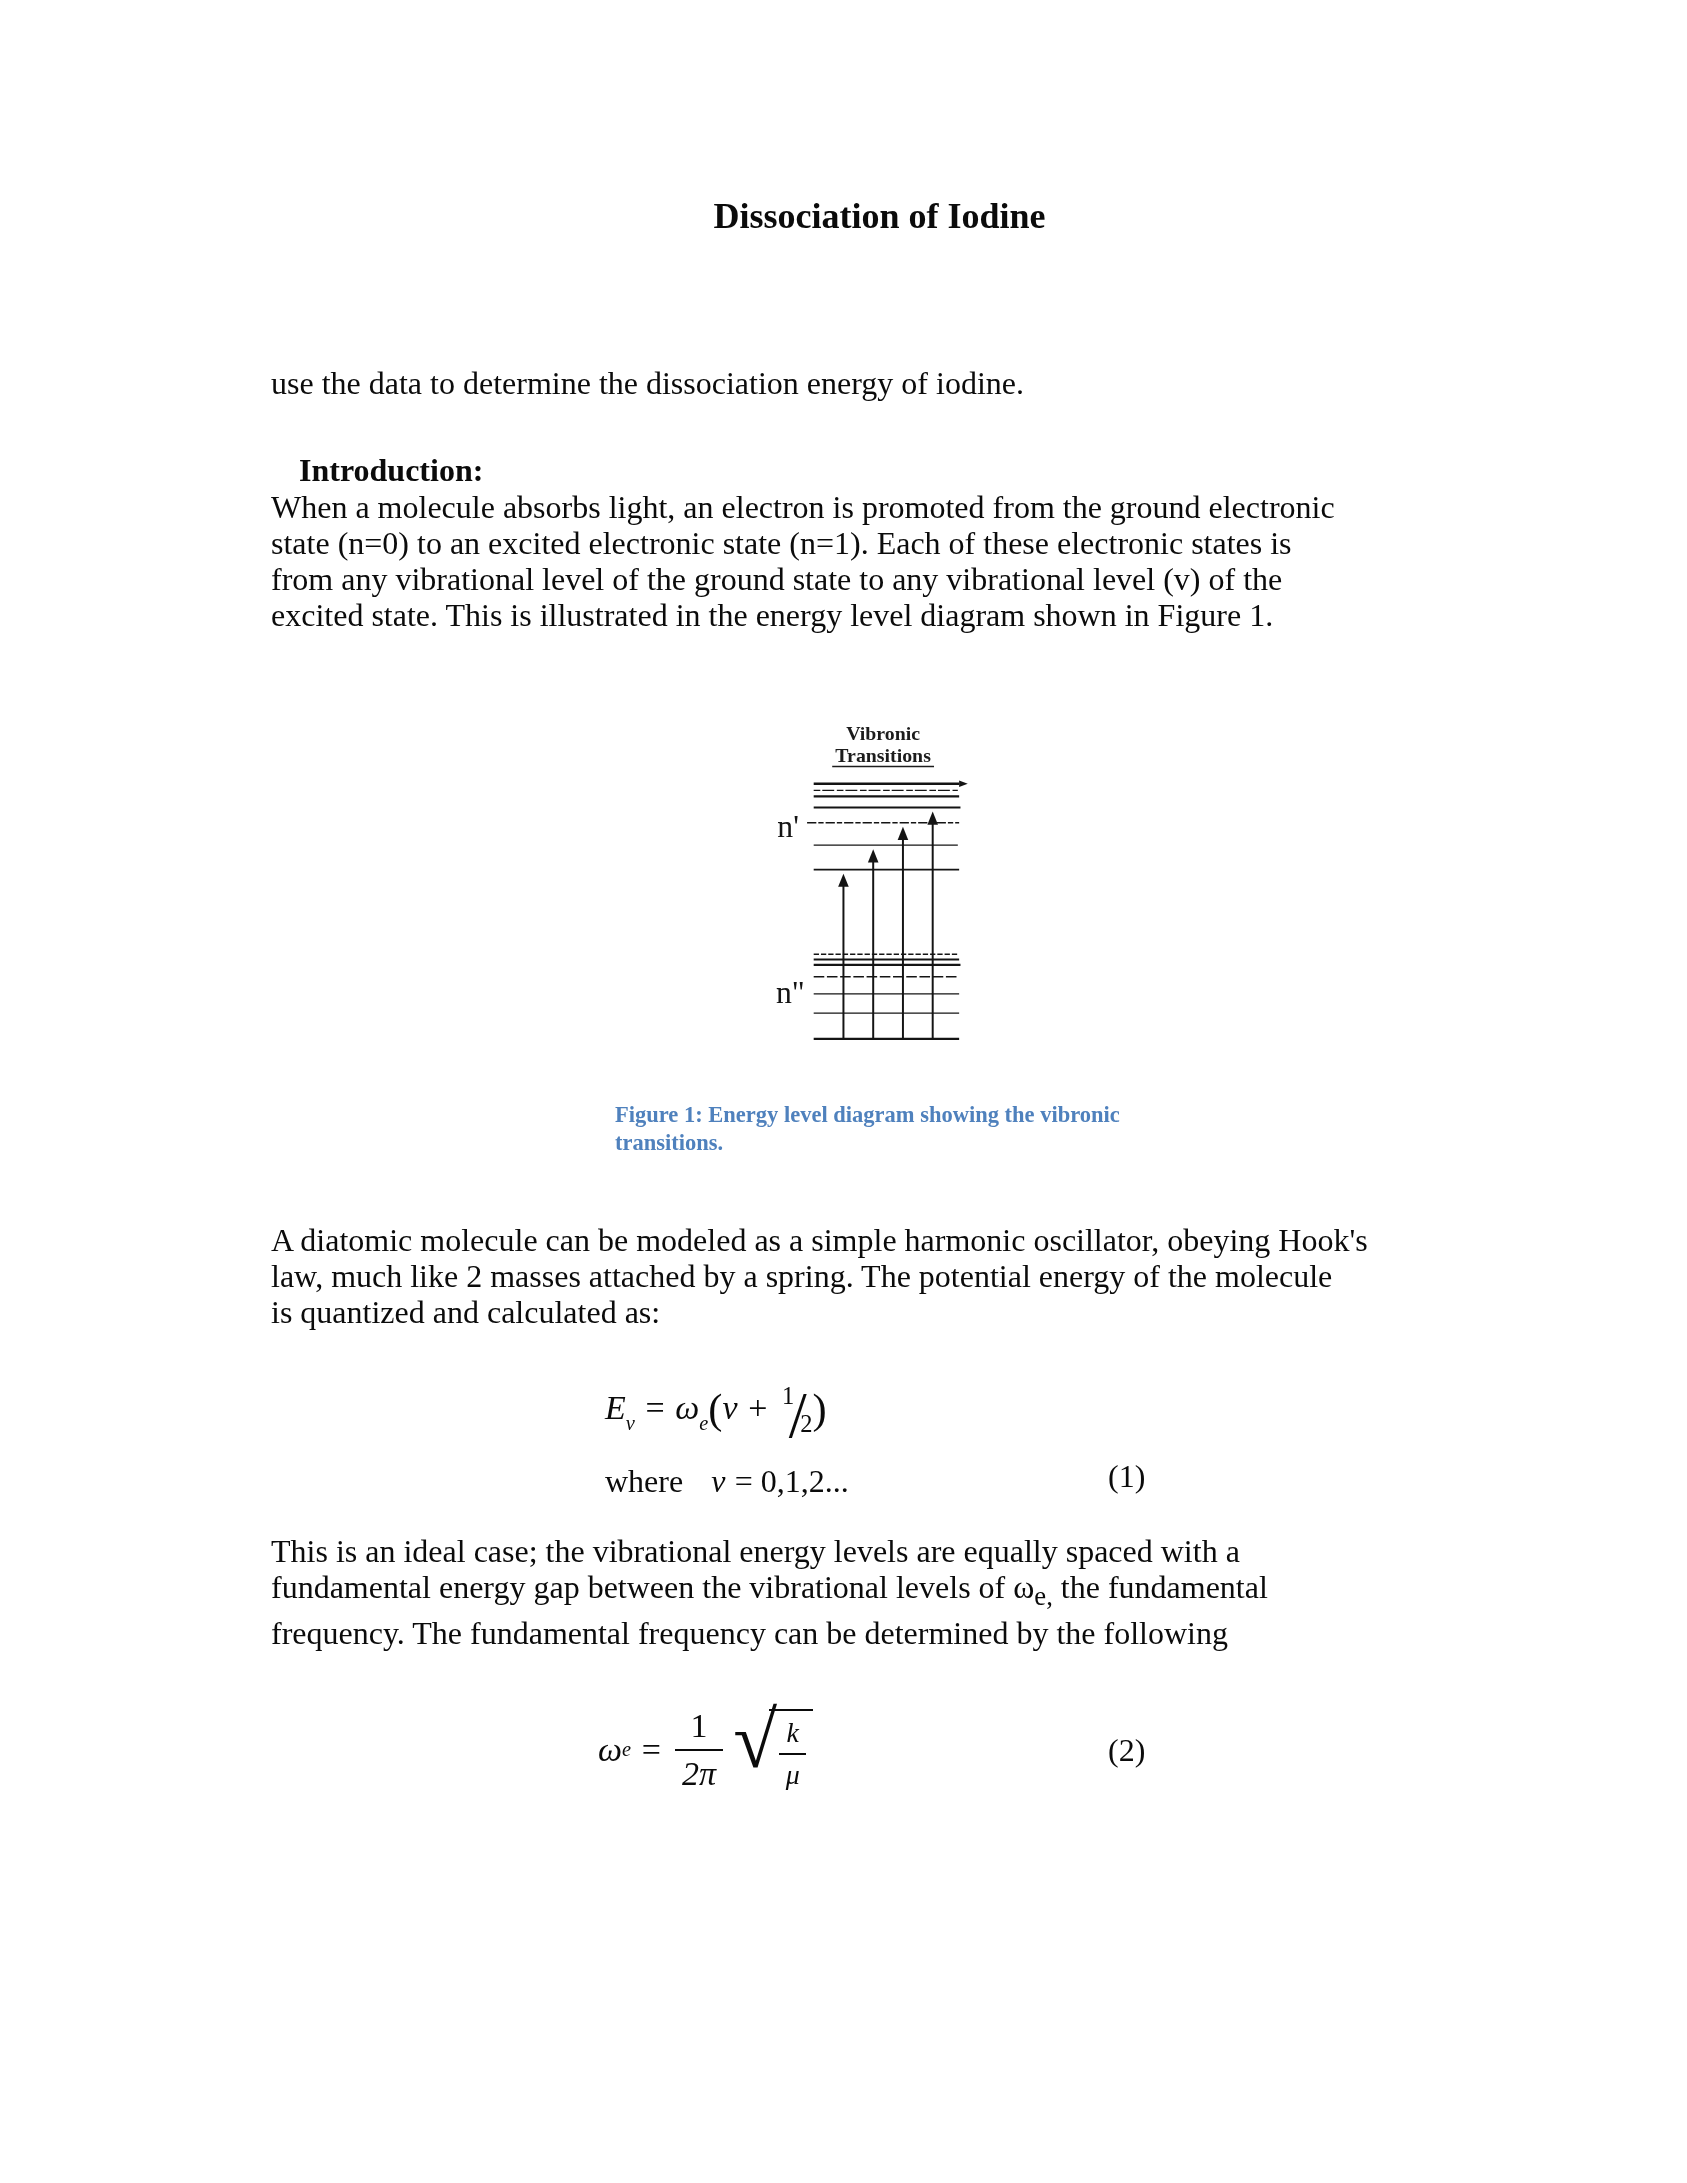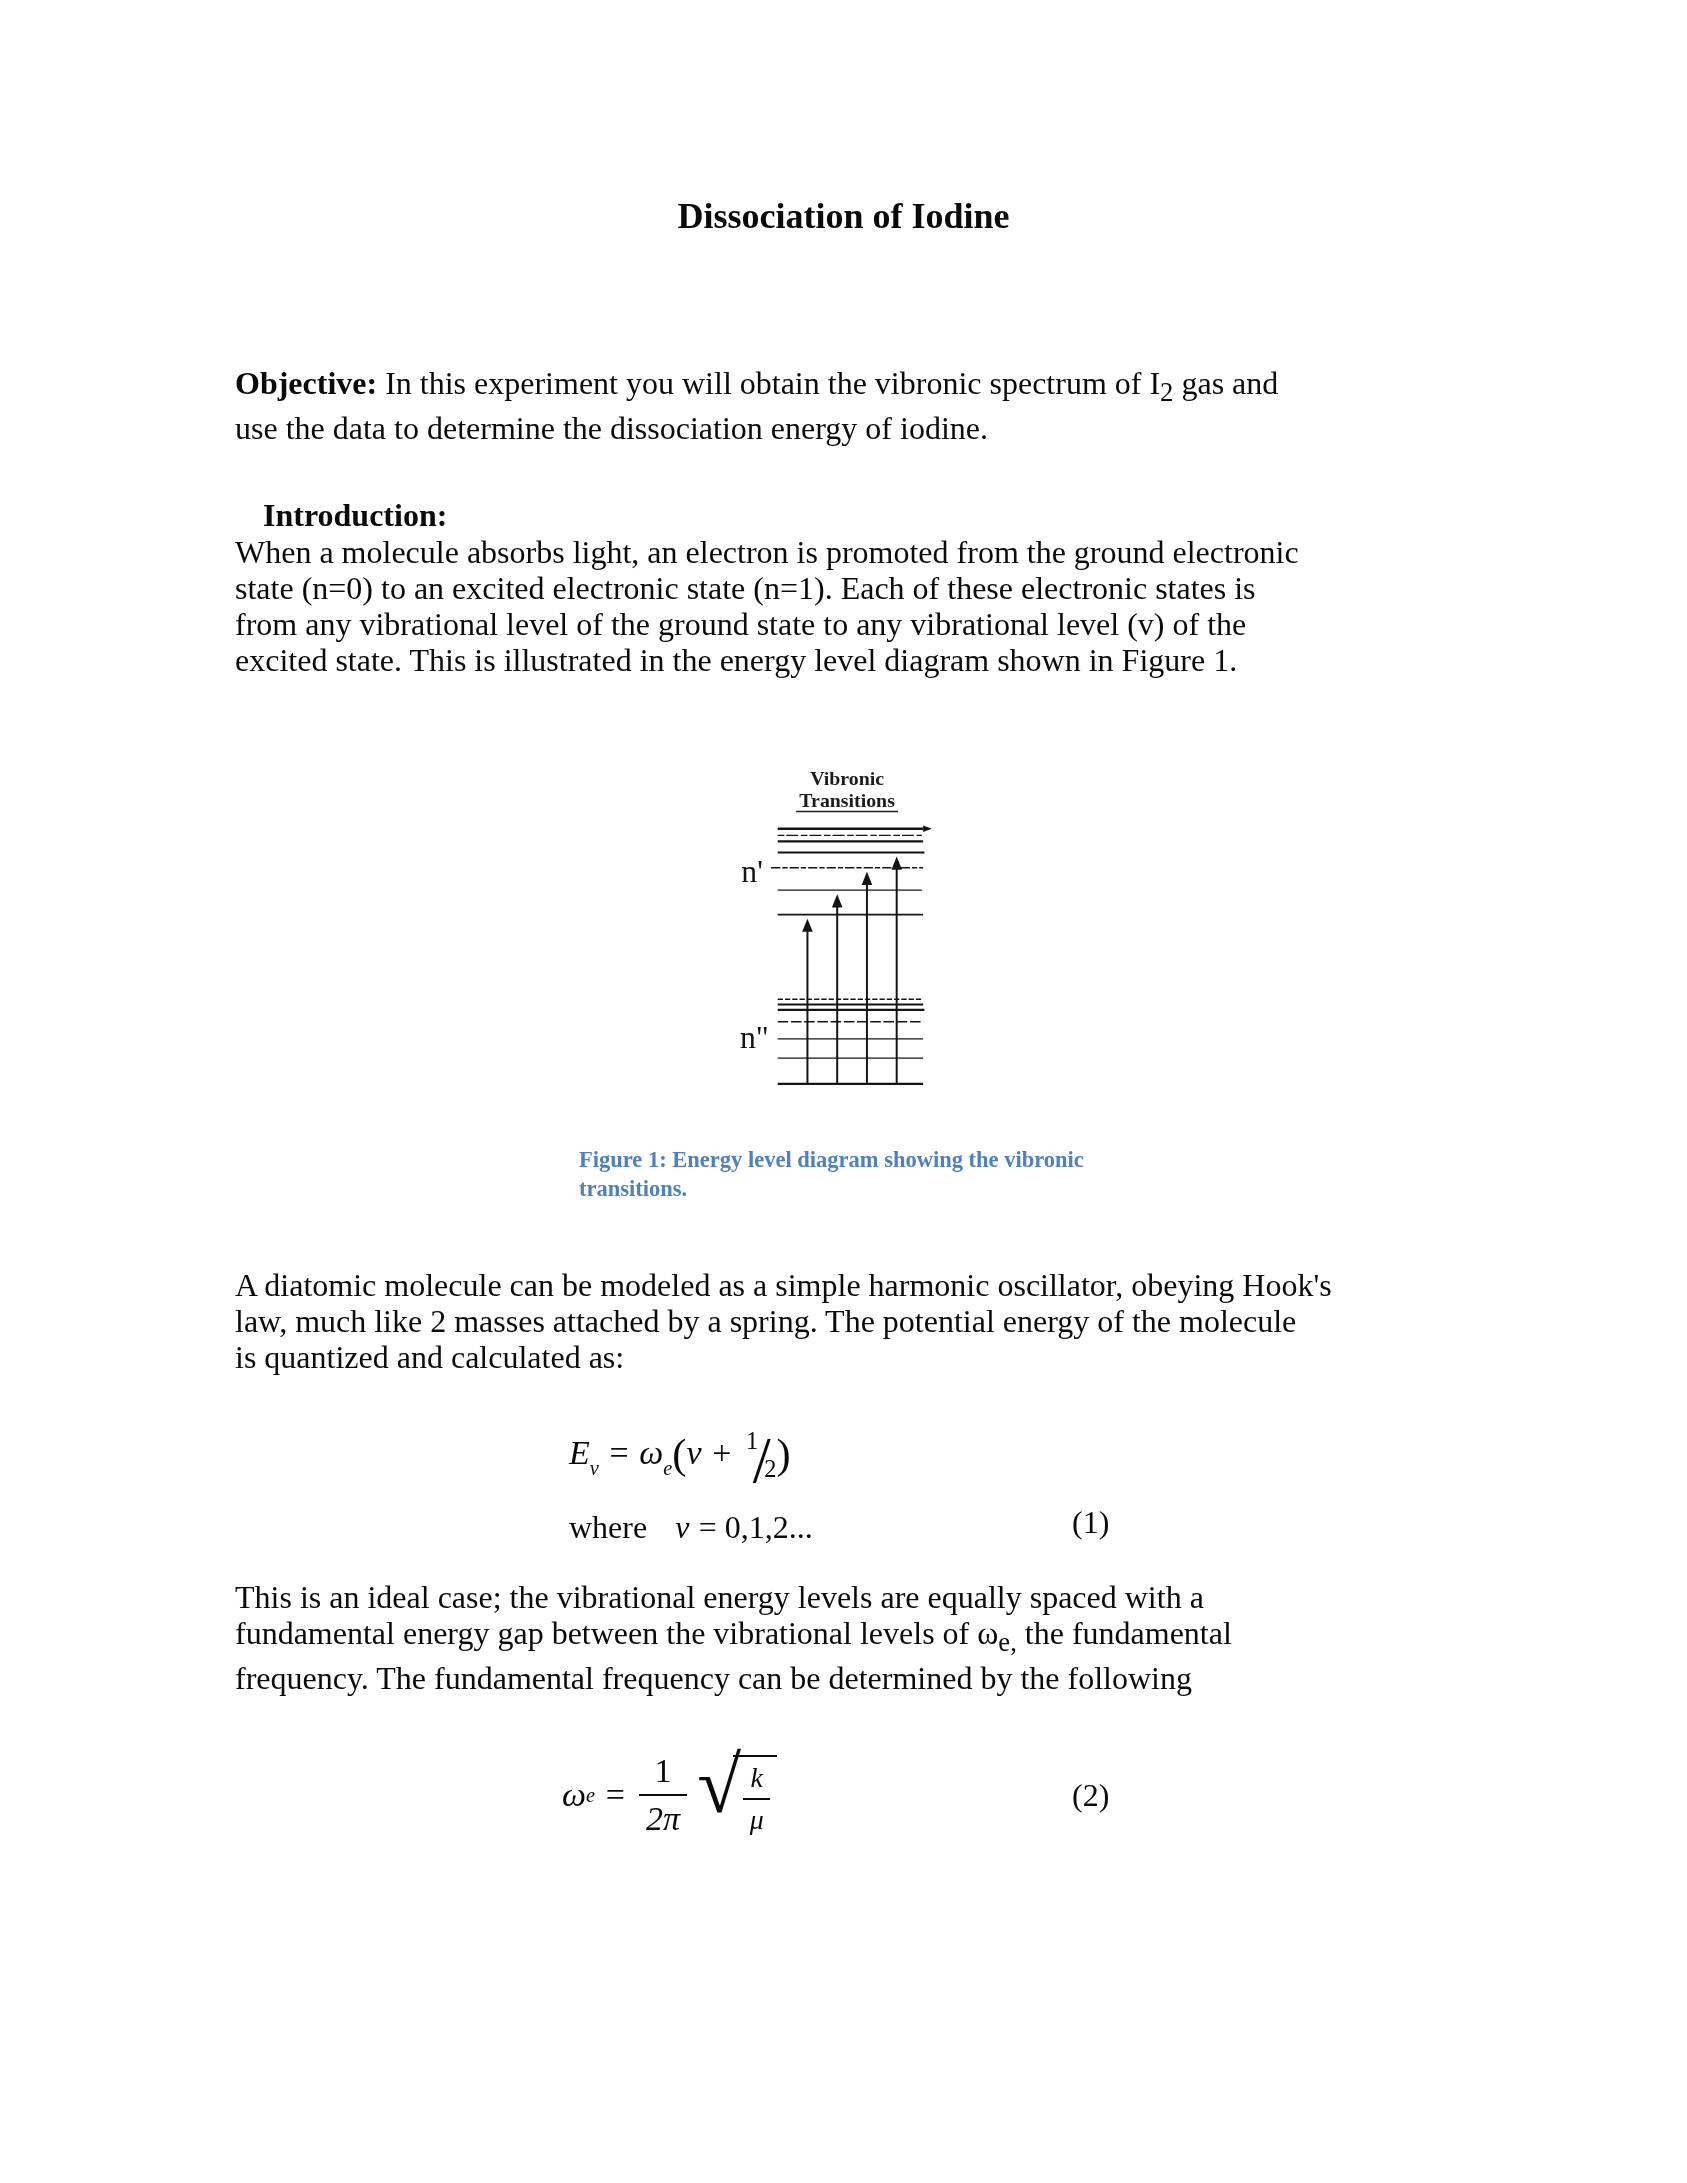--- a/index.html
+++ b/index.html
@@ -1,18 +1,18 @@
 <!DOCTYPE html>
 <html style="font-size:10.6px"><head>
 <meta charset="utf-8">
 <style>
   html,body{margin:0;padding:0;background:#ffffff;}
   .page{
     width:1351px;height:2183px;background:#ffffff;position:relative;
-    font-family:"Liberation Serif","DejaVu Serif",serif;color:#0b0b0b;overflow:hidden;
+    font-family:"Liberation Serif","DejaVu Serif",serif;color:#0b0b0b;overflow:hidden;padding-left:36px;
   }
   .content{box-sizing:border-box;width:1687px;padding:198px 235px 0 235px;}
   .doc-title{font-size:36px;line-height:36px;font-weight:bold;text-align:center;margin:0;}
   .para{font-size:32px;line-height:36px;margin:0;}
   .para .line{white-space:nowrap;}
   .b{font-weight:bold;}
   .objective-para{margin-top:131px;}
   .section-heading{font-size:32px;line-height:38px;font-weight:bold;margin-top:50px;white-space:nowrap;margin-left:28px;}
   .figure-wrap{margin-top:78px;margin-left:493px;width:225px;height:357px;}
   .figure-wrap svg{display:block;}
@@ -49,21 +49,20 @@
 </style>
 </head>
 <body>
 
 <div class="page">
   <div class="content">
 
     <h1 class="doc-title">Dissociation of Iodine</h1>
 
     <div class="para objective-para">
-      <div class="line"><span class="b">Objective:</span><span> In this experiment you will obtain the vibronic spectrum of I</span><sub>2</sub><span> gas and</span></div>
       <div class="line">use the data to determine the dissociation energy of iodine.</div>
     </div>
 
     <div class="section-heading">Introduction:</div>
 
     <div class="para">
       <div class="line">When a molecule absorbs light, an electron is promoted from the ground electronic</div>
       <div class="line">state (n=0) to an excited electronic state (n=1). Each of these electronic states is</div>
       <div class="line">from any vibrational level of the ground state to any vibrational level (v) of the</div>
       <div class="line">excited state. This is illustrated in the energy level diagram shown in Figure 1.</div>

